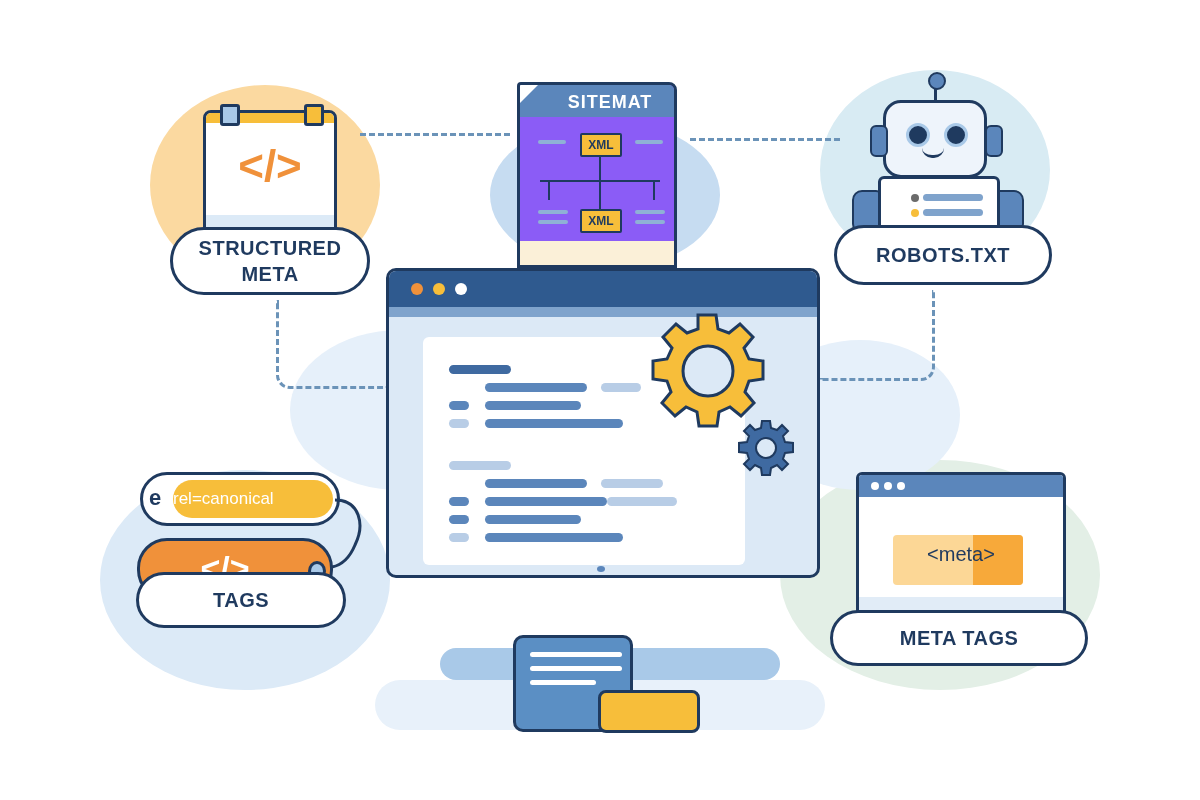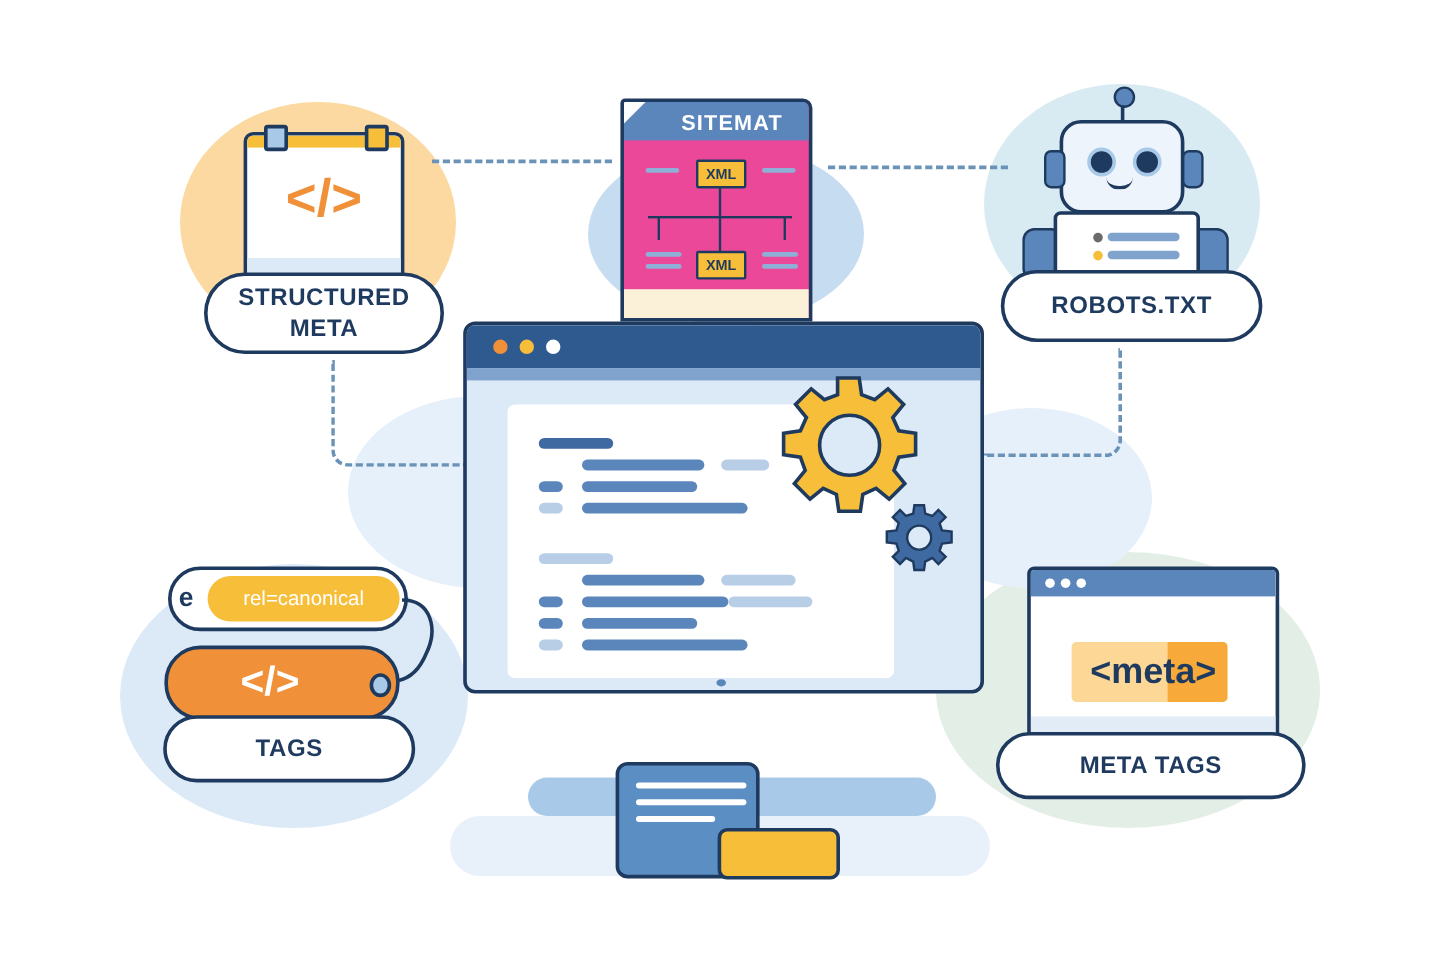--- a/index.html
+++ b/index.html
@@ -35,21 +35,21 @@
   <div class="abs" style="left:0;top:28px;width:100%;text-align:center;color:#f0913a;font-size:44px;font-weight:bold;">&lt;/&gt;</div>
   <div class="abs" style="left:0;bottom:0;width:100%;height:22px;background:#dceaf7;"></div>
 </div>
 <div class="abs" style="left:220px;top:104px;width:14px;height:16px;background:#a9c9e8;border:3px solid #1f3a5f;border-radius:3px;"></div>
 <div class="abs" style="left:304px;top:104px;width:14px;height:16px;background:#f7be3a;border:3px solid #1f3a5f;border-radius:3px;"></div>
 <div class="label-pill" style="left:170px;top:227px;width:200px;height:68px;flex-direction:column;">
   <span>STRUCTURED</span>
   <span>META</span>
 </div>
 
-<div class="abs" style="left:517px;top:82px;width:160px;height:186px;background:#ec4899;border:3px solid #1f3a5f;border-radius:4px 8px 0 0;box-sizing:border-box;overflow:hidden;">
+<div class="abs" style="left:517px;top:82px;width:160px;height:186px;background:#8b5cf6;border:3px solid #1f3a5f;border-radius:4px 8px 0 0;box-sizing:border-box;overflow:hidden;">
   <div class="abs" style="left:0;top:0;width:100%;height:32px;background:#5b86bb;"></div>
   <div class="abs" style="left:30px;top:7px;width:120px;text-align:center;color:#fff;font-weight:bold;font-size:18px;letter-spacing:1px;">SITEMAT</div>
   <div class="abs" style="left:-3px;top:-3px;width:0;height:0;border-top:24px solid #fff;border-right:24px solid transparent;"></div>
   <div class="abs" style="left:60px;top:48px;width:38px;height:20px;background:#f7be3a;border:2px solid #1f3a5f;border-radius:2px;font-size:12px;font-weight:bold;color:#1f3a5f;text-align:center;line-height:20px;">XML</div>
   <div class="abs" style="left:79px;top:70px;width:2px;height:56px;background:#1f3a5f;"></div>
   <div class="abs" style="left:20px;top:95px;width:120px;height:2px;background:#1f3a5f;"></div>
   <div class="abs" style="left:28px;top:95px;width:2px;height:20px;background:#1f3a5f;"></div>
   <div class="abs" style="left:133px;top:95px;width:2px;height:20px;background:#1f3a5f;"></div>
   <div class="abs" style="left:60px;top:124px;width:38px;height:20px;background:#f7be3a;border:2px solid #1f3a5f;border-radius:2px;font-size:12px;font-weight:bold;color:#1f3a5f;text-align:center;line-height:20px;">XML</div>
   <div class="bar mid" style="left:18px;top:55px;width:28px;height:4px;"></div>
@@ -114,40 +114,40 @@
   </g>
   <circle cx="1" cy="-4" r="25" fill="#dce9f6" stroke="#1f3a5f" stroke-width="3"></circle>
 </svg>
 <svg class="abs" style="left:735px;top:418px;" width="62" height="62" viewBox="-31 -31 62 62">
   <path d="M-4,-28 L4,-28 L5,-21 L11,-19 L16,-24 L22,-18 L17,-13 L19,-7 L27,-6 L27,3 L19,4 L17,10 L22,15 L16,21 L11,16 L5,19 L4,26 L-4,26 L-5,19 L-11,16 L-16,21 L-22,15 L-17,10 L-19,4 L-27,3 L-27,-6 L-19,-7 L-17,-13 L-22,-18 L-16,-24 L-11,-19 L-5,-21 Z" fill="#3f6aa1" stroke="#1f3a5f" stroke-width="2"></path>
   <circle cx="0" cy="-1" r="10" fill="#dce9f6" stroke="#1f3a5f" stroke-width="2"></circle>
 </svg>
 
 <div class="abs" style="left:140px;top:472px;width:200px;height:54px;background:#fff;border:3px solid #1f3a5f;border-radius:27px;box-sizing:border-box;">
   <div class="abs" style="left:6px;top:10px;font-size:22px;font-weight:bold;color:#1f3a5f;">e</div>
-  <div class="abs" style="left:30px;top:5px;width:160px;height:38px;background:#f7be3a;border-radius:19px;color:#fff;font-size:17px;text-align:center;line-height:38px;">rel=canonical</div>
+  <div class="abs" style="left:30px;top:5px;width:160px;height:38px;background:#f7be3a;border-radius:19px;color:#fff;font-size:17px;line-height:38px;">rel=canonical</div>
 </div>
 <svg class="abs" style="left:330px;top:495px;" width="40" height="80" viewBox="0 0 40 80">
   <path d="M5,5 C30,5 35,30 25,50 C20,62 12,70 2,72" fill="none" stroke="#1f3a5f" stroke-width="3"></path>
 </svg>
 <div class="abs" style="left:137px;top:538px;width:196px;height:62px;background:#f0913a;border:3px solid #1f3a5f;border-radius:30px;box-sizing:border-box;">
   <div class="abs" style="left:0;top:8px;width:170px;text-align:center;color:#fff;font-size:34px;font-weight:bold;">&lt;/&gt;</div>
   <div class="abs" style="left:168px;top:20px;width:12px;height:14px;border:3px solid #1f3a5f;border-radius:50%;background:#a9c9e8;"></div>
 </div>
-<div class="label-pill" style="left:136px;top:596px;width:210px;height:56px;text-align:right;">TAGS</div>
+<div class="label-pill" style="left:136px;top:572px;width:210px;height:56px;text-align:right;">TAGS</div>
 
 <div class="abs" style="left:856px;top:472px;width:210px;height:150px;background:#fff;border:3px solid #1f3a5f;border-radius:6px;box-sizing:border-box;overflow:hidden;">
   <div class="abs" style="left:0;top:0;width:100%;height:22px;background:#5b86bb;"></div>
   <div class="abs" style="left:12px;top:7px;width:8px;height:8px;border-radius:50%;background:#fff;"></div>
   <div class="abs" style="left:25px;top:7px;width:8px;height:8px;border-radius:50%;background:#fff;"></div>
   <div class="abs" style="left:38px;top:7px;width:8px;height:8px;border-radius:50%;background:#fff;"></div>
   <div class="abs" style="left:34px;top:60px;width:130px;height:50px;background:#fcd796;border-radius:4px;overflow:hidden;">
     <div class="abs" style="left:80px;top:0;width:50px;height:50px;background:#f7a93a;"></div>
   </div>
-  <div class="abs" style="left:0;top:68px;width:100%;text-align:center;color:#1f3a5f;font-size:30px;font-weight:bold;">&lt;meta&gt;</div>
+  <div class="abs" style="left:0;top:68px;width:100%;text-align:center;color:#1f3a5f;font-size:20px;font-weight:normal;">&lt;meta&gt;</div>
   <div class="abs" style="left:0;bottom:0;width:100%;height:22px;background:#e1ecf7;"></div>
 </div>
 <div class="label-pill" style="left:830px;top:610px;width:258px;height:56px;">META TAGS</div>
 
 <div class="abs" style="left:513px;top:635px;width:120px;height:97px;background:#5b8fc4;border:3px solid #1f3a5f;border-radius:10px;box-sizing:border-box;">
   <div class="abs" style="left:14px;top:14px;width:92px;height:5px;background:#fff;border-radius:3px;"></div>
   <div class="abs" style="left:14px;top:28px;width:92px;height:5px;background:#fff;border-radius:3px;"></div>
   <div class="abs" style="left:14px;top:42px;width:66px;height:5px;background:#fff;border-radius:3px;"></div>
 </div>
 <div class="abs" style="left:598px;top:690px;width:102px;height:43px;background:#f7be3a;border:3px solid #1f3a5f;border-radius:8px;box-sizing:border-box;"></div>

